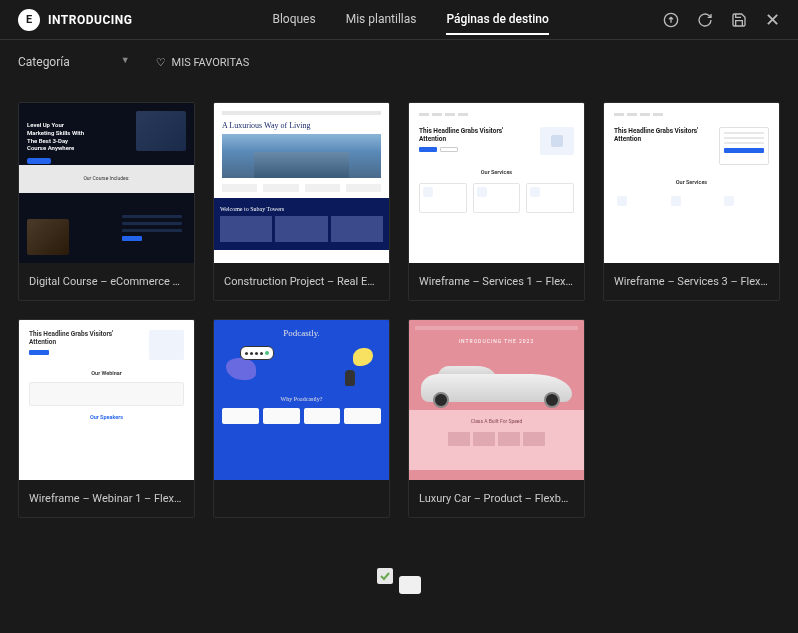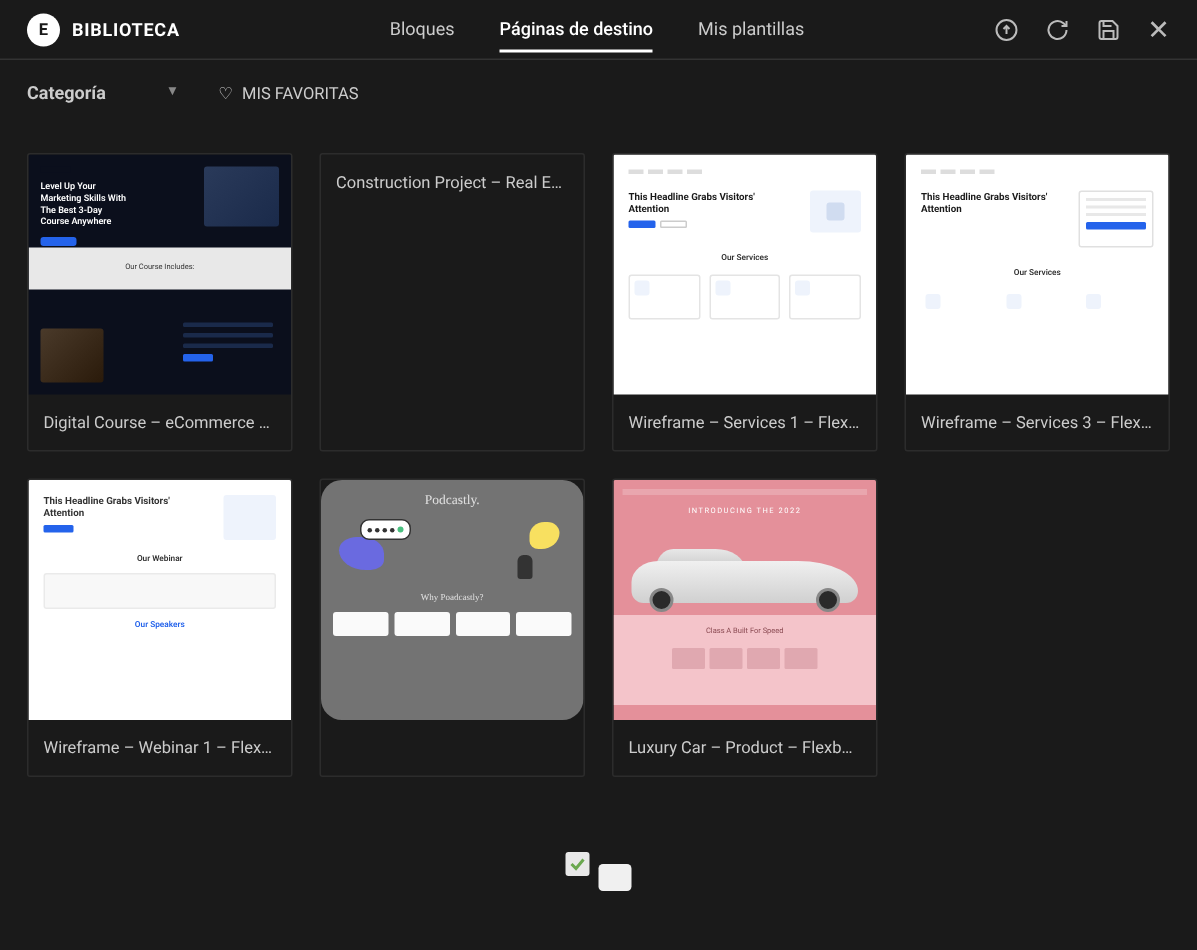--- a/index.html
+++ b/index.html
@@ -79,25 +79,24 @@
     cursor: pointer;
   }
   .toolbar {
     display: flex;
     align-items: center;
     height: 44px;
     padding: 0 18px;
   }
   .category-select {
     display: flex;
-    gap: 40px;
+    gap: 51px;
     font-size: 12px;
     color: #ccc;
     cursor: pointer;
-    font-weight: bold;
   }
   .chev-down {
     font-size: 9px;
     color: #888;
   }
   .favorites {
     display: flex;
     align-items: center;
     gap: 6px;
     margin-left: 26px;
@@ -214,21 +213,21 @@
 
   .thumb-webinar { background:#fff; padding:10px; font-size:5px; color:#333; }
   .thumb-webinar .hero { display:flex; gap:10px; margin-bottom:10px; }
   .thumb-webinar .hero-l h1 { font-size:6.5px; font-weight:700; }
   .thumb-webinar .hero-l .btn-p { width:20px; height:5px; background:#2463eb; border-radius:1px; margin-top:4px; }
   .thumb-webinar .hero-r { width:36px; height:30px; background:#eef3fc; border-radius:2px; }
   .thumb-webinar .sect { text-align:center; font-size:5.5px; font-weight:600; margin:8px 0 6px; }
   .thumb-webinar .box { height:24px; background:#f8f8f8; border:0.5px solid #eaeaea; border-radius:2px; margin-bottom:8px; }
   .thumb-webinar .spk { color:#2463eb; }
 
-  .thumb-podcast { background:#737373; padding:8px; font-size:5px;border-radius:14px; }
+  .thumb-podcast { background:#1d4ed8; padding:8px; font-size:5px; }
   .thumb-podcast .logo { font-family:serif; font-size:9px; text-align:center; margin-bottom:6px; }
   .thumb-podcast .art { height:44px; position:relative; margin-bottom:8px; }
   .thumb-podcast .blob1 { position:absolute; left:4px; top:14px; width:30px; height:22px; background:#6a6ae0; border-radius:40% 50% 30% 60%; }
   .thumb-podcast .blob2 { position:absolute; right:8px; top:4px; width:20px; height:18px; background:#f8e060; border-radius:50% 40% 60% 30%; }
   .thumb-podcast .dots { position:absolute; left:18px; top:2px; width:34px; height:14px; border:0.5px solid #333; border-radius:6px; display:flex; align-items:center; justify-content:center; gap:2px; background:#fff; }
   .thumb-podcast .dots span { width:3px; height:3px; background:#333; border-radius:50%; }
   .thumb-podcast .dots .g { background:#4ac080; width:4px; height:4px; }
   .thumb-podcast .mic { position:absolute; right:26px; bottom:2px; width:10px; height:16px; background:#333; border-radius:4px 4px 2px 2px; }
   .thumb-podcast .why { font-family:serif; text-align:center; font-size:6px; margin-bottom:6px; }
   .thumb-podcast .feat { display:flex; gap:4px; }
@@ -246,26 +245,26 @@
   .thumb-car .sec2 { background:#f4c4ca; color:#8a4a52; padding:8px; text-align:center; font-size:5px; height:60px; }
   .thumb-car .strip { display:flex; gap:3px; margin-top:8px; justify-content:center; }
   .thumb-car .strip div { width:22px; height:14px; background:#e0a8b0; border-radius:1px; }
 </style>
 </head>
 <body>
 
 <div class="header">
   <div class="logo-wrap">
     <div class="logo-circle">E</div>
-    <div class="logo-text">BIBLIOTECA</div>
+    <div class="logo-text">INTRODUCING</div>
   </div>
   <div class="tabs">
     <div class="tab">Bloques</div>
+    <div class="tab">Mis plantillas</div>
     <div class="tab active">Páginas de destino</div>
-    <div class="tab">Mis plantillas</div>
   </div>
   <div class="header-actions">
     <span class="icon">
       <svg viewBox="0 0 24 24" width="16" height="16" fill="none" stroke="currentColor" stroke-width="2">
           <circle cx="12" cy="12" r="10"></circle>
           <path d="M12 16V8m-3 3l3-3 3 3"></path>
         </svg>
     </span>
     <span class="icon">
       <svg viewBox="0 0 24 24" width="16" height="16" fill="none" stroke="currentColor" stroke-width="2">
@@ -308,20 +307,39 @@
           <div></div>
           <div></div>
           <div></div>
           <div class="b"></div>
         </div>
     </div>
     <div class="card-title">Digital Course – eCommerce – Flexb…</div>
   </div>
 
   <div class="card">
+    <div class="thumb thumb-realestate">
+      <div class="nav"></div>
+      <div class="hero">A Luxurious Way of Living</div>
+      <div class="heroimg"></div>
+      <div class="stats">
+          <div></div>
+          <div></div>
+          <div></div>
+          <div></div>
+        </div>
+      <div class="sec2">
+        <span>Welcome to Subay Towers</span>
+        <div class="grid3">
+            <div></div>
+            <div></div>
+            <div></div>
+          </div>
+      </div>
+    </div>
     <div class="card-title">Construction Project – Real Estate – …</div>
   </div>
 
   <div class="card">
     <div class="thumb thumb-wf">
       <div class="nav">
           <span></span>
           <span></span>
           <span></span>
           <span></span>

